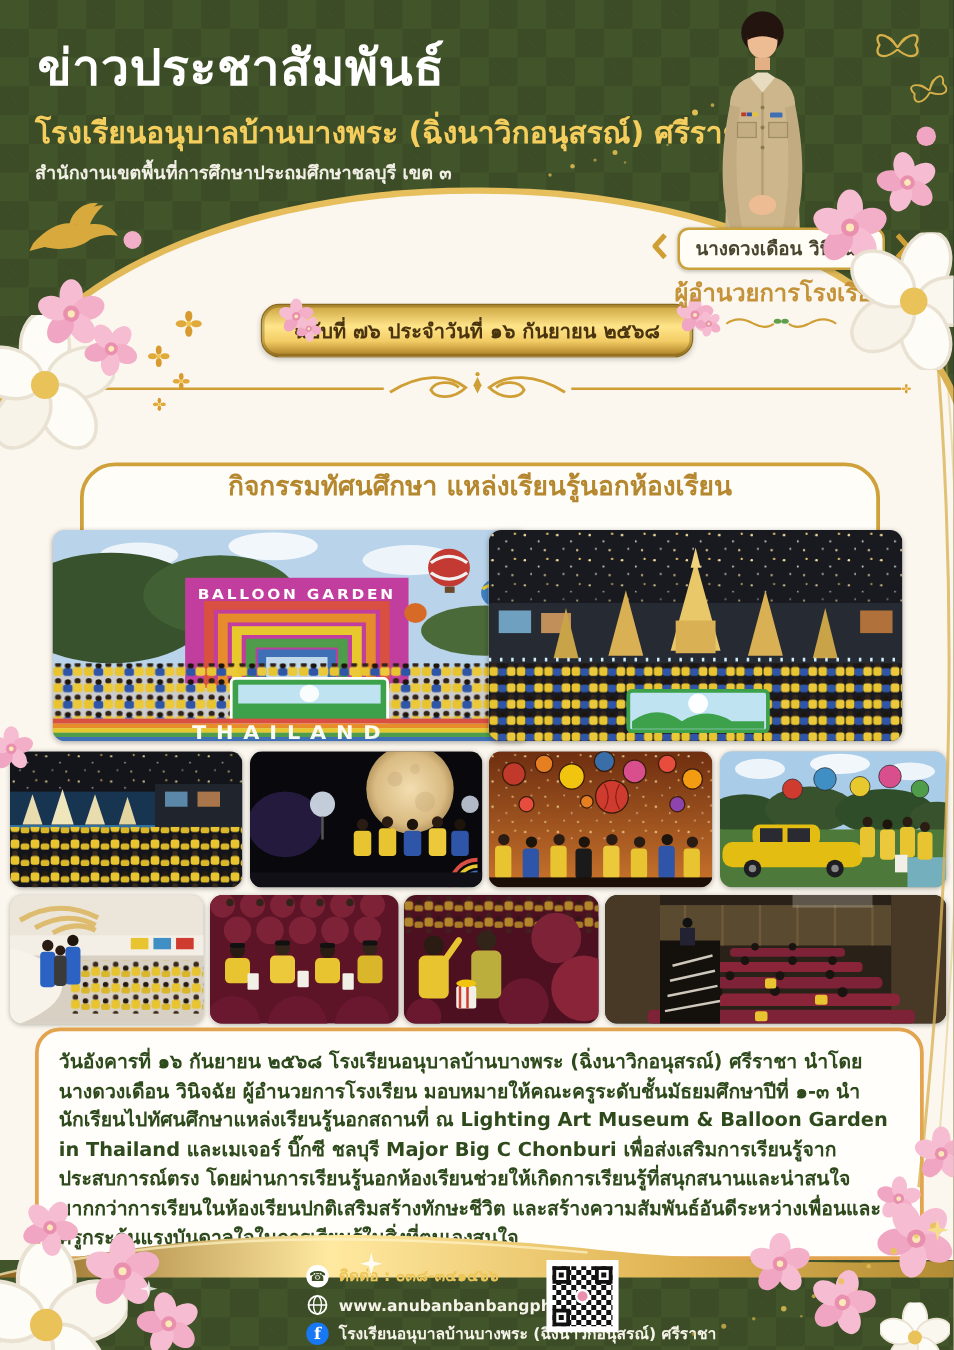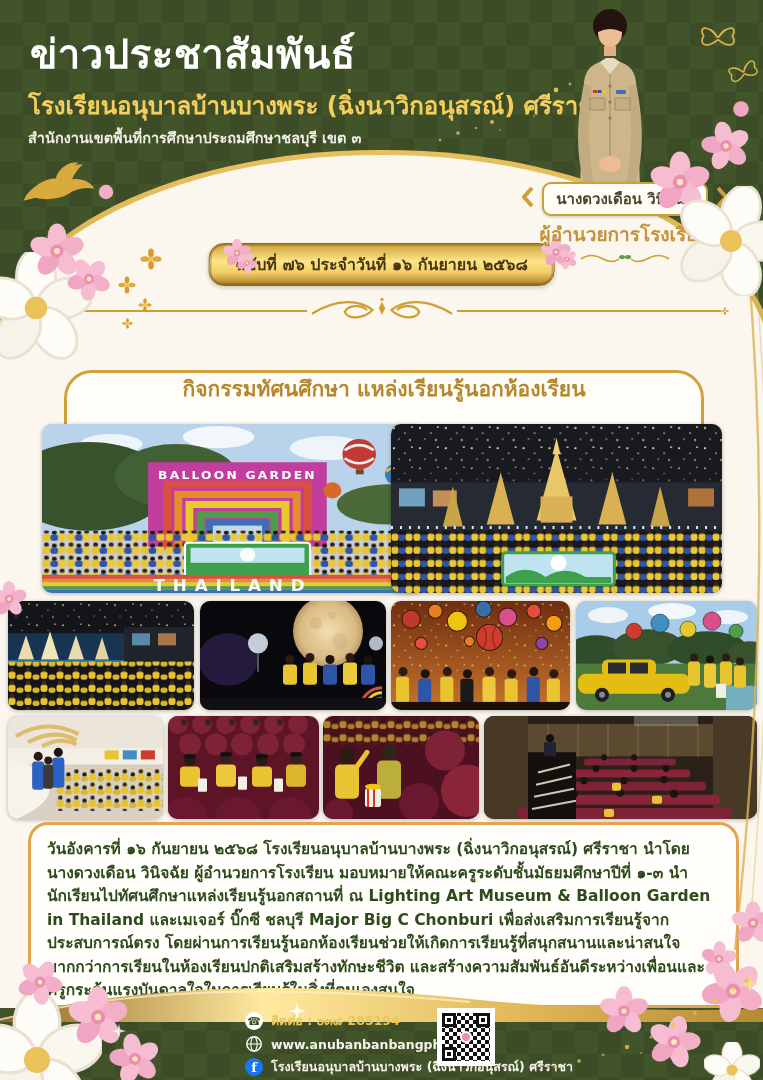--- a/index.html
+++ b/index.html
@@ -596,21 +596,21 @@
 
   <div class="abs footer greenpat"></div>
   <svg class="deco" style="left:0;top:976px;z-index:6" width="763" height="46" viewBox="0 0 763 46">
     <path d="M-10 46 C150 2 330 8 480 24 C580 34 690 36 773 32 L773 50 L-10 50 Z" fill="url(#goldB)"></path>
     <path d="M-10 46 C150 6 320 12 470 26" stroke="#fff3c8" stroke-width="2" fill="none" opacity=".7"></path>
   </svg>
 
   <div class="abs contact">
     <div class="crow">
       <span class="ic ic-phone">☎</span>
-      <span class="t-gold">ติดต่อ : ๐๓๘-285194</span>
+      <span class="t-gold">ติดต่อ : ๐๓๘-๓๔๑๔๖๖</span>
     </div>
     <div class="crow">
       <svg class="ic" style="margin-right:8px" width="18" height="18" viewBox="0 0 20 20">
         <circle cx="10" cy="10" r="8" stroke="#fff" stroke-width="1.6" fill="none"></circle>
         <ellipse cx="10" cy="10" rx="3.5" ry="8" stroke="#fff" stroke-width="1.2" fill="none"></ellipse>
         <line x1="2" y1="10" x2="18" y2="10" stroke="#fff" stroke-width="1.2"></line>
       </svg>
       <span class="t-white">www.anubanbanbangpha.com</span>
     </div>
     <div class="crow">

